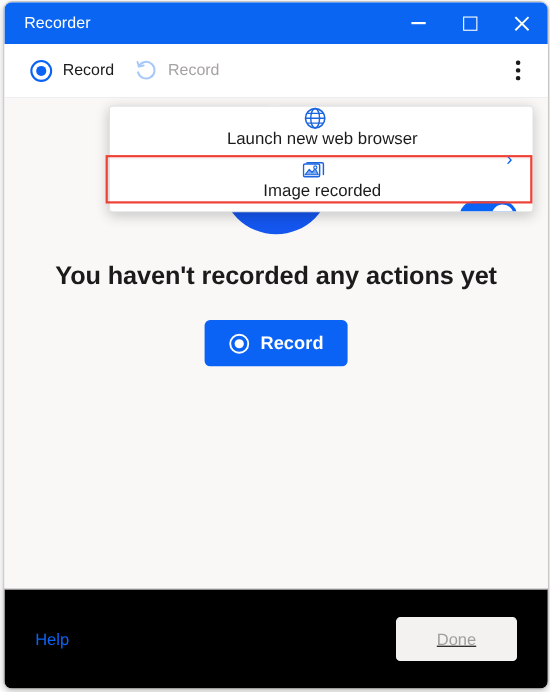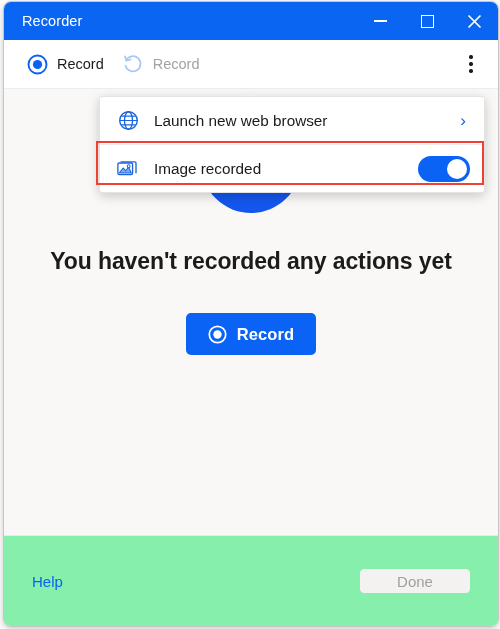--- a/index.html
+++ b/index.html
@@ -115,21 +115,20 @@
 
   
   .content {
     flex: 1 1 auto;
     background: #F9F8F7;
     border-top: 1px solid #ededed;
     position: relative;
     display: flex;
     flex-direction: column;
     align-items: center;
-    gap: 11px;
   }
 
   .illustration {
     margin-top: 16px;
     width: 150px;
     height: 118px;
     position: relative;
   }
   .ill-circle {
     position: absolute;
@@ -213,38 +212,39 @@
   }
   .record-btn span {
     font-size: 16.5px;
     font-weight: bold;
     letter-spacing: 0.1px;
   }
 
   
   .footer {
     flex: 0 0 90px;
-    background: #86efac;
+    background: #000000;
     border-top: 1px solid #ebeaea;
     display: flex;
     align-items: center;
     padding: 0 28px;
+    text-decoration: underline;
   }
   .help-link {
     color: #0b63f3;
     font-size: 15px;
     cursor: default;
   }
   .footer-actions {
     margin-left: auto;
     display: flex;
     gap: 11px;
   }
   .btn {
-    height: 24px;
+    height: 40px;
     min-width: 110px;
     border-radius: 4px;
     font-size: 15px;
     font-family: inherit;
     cursor: default;
     display: flex;
     align-items: center;
     justify-content: center;
   }
   .btn-done {
@@ -271,20 +271,21 @@
     z-index: 10;
     overflow: hidden;
   }
   .menu-item {
     height: 47px;
     display: flex;
     align-items: center;
     padding: 0 14px 0 16px;
     cursor: default;
     background: #ffffff;
+    flex-direction: column;
   }
   .menu-sep { height: 1px; background: #eeeeee; margin: 0; }
   .mi-icon {
     width: 24px;
     display: flex;
     align-items: center;
     justify-content: center;
     margin-right: 14px;
   }
   .mi-label {

